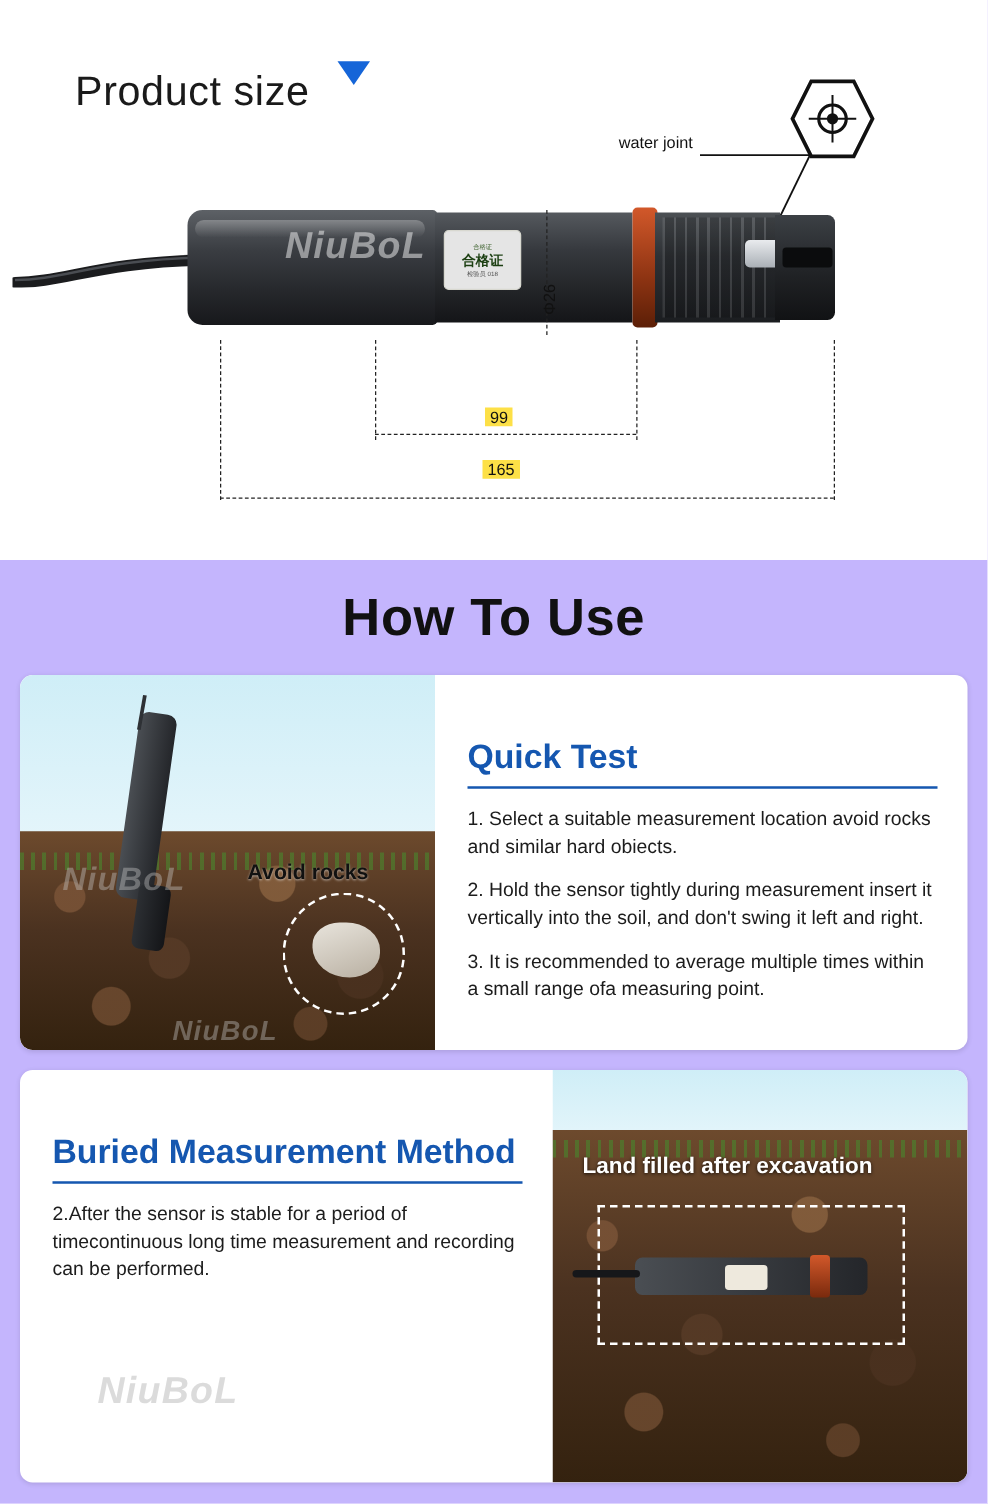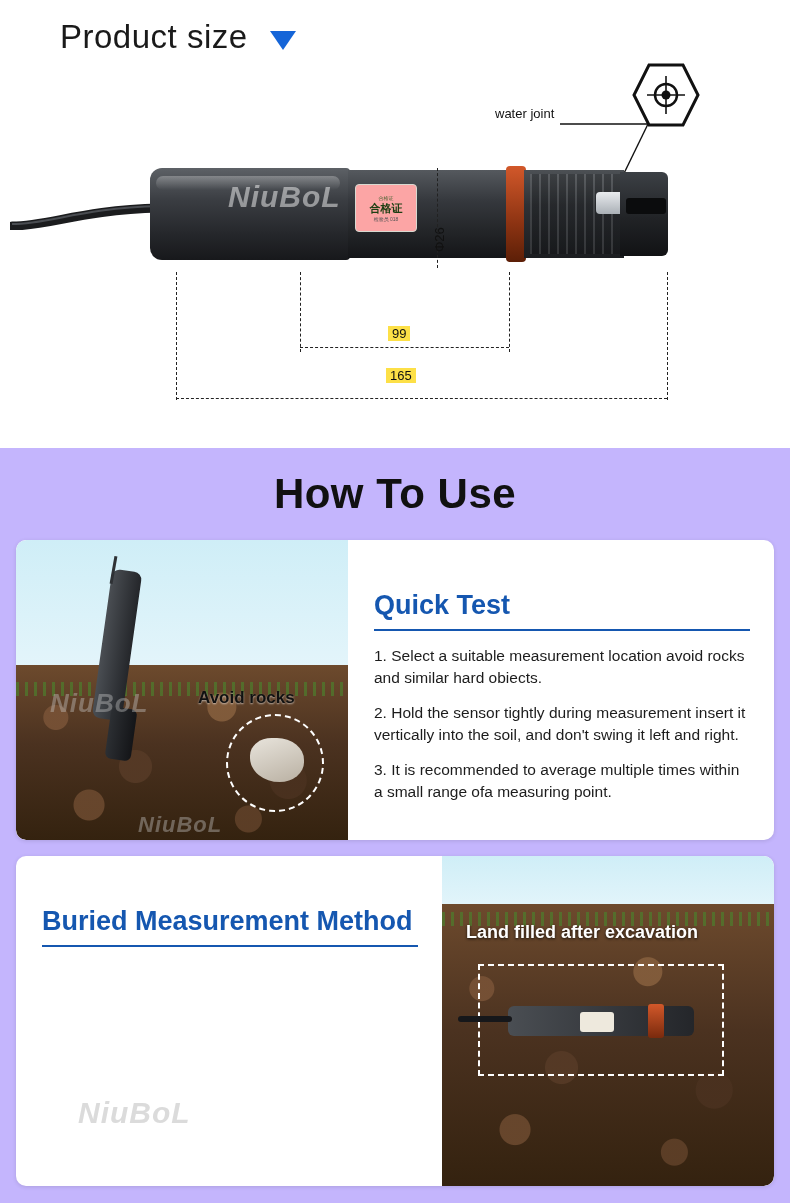--- a/index.html
+++ b/index.html
@@ -25,20 +25,21 @@
     top: 18px;
     display: flex;
     align-items: center;
     gap: 22px;
   }
   .size-title {
     font-size: 33px;
     font-weight: 400;
     color: #1a1a1a;
     letter-spacing: 0.5px;
+    margin-top: 36px;
   }
   .tri-down {
     width: 0; height: 0;
     border-left: 13px solid transparent;
     border-right: 13px solid transparent;
     border-top: 19px solid #1565d8;
     margin-top: 6px;
   }
 
   
@@ -112,21 +113,21 @@
   }
   .tip-pin {
     position:absolute; left: 596px; top: 62px; width: 32px; height: 22px;
     background: linear-gradient(180deg,#e9ebee,#aab0b6);
     border-radius: 4px;
   }
   .label-sticker {
     position: absolute;
     left: 355px; top: 54px;
     width: 62px; height: 48px;
-    background: #fca5a5;
+    background: #e5e5e5;
     border-radius: 4px;
     display: flex; flex-direction: column;
     align-items: center; justify-content: center;
     border: 1px solid #d8d8d0;
   }
   .label-sticker .l1 { font-size: 5px; color: #3a5f2a; }
   .label-sticker .l2 { font-size: 11px; color: #1c3f12; font-weight: 700; }
   .label-sticker .l3 { font-size: 5px; color: #555; }
 
   
@@ -351,20 +352,21 @@
         <div class="para">1. Select a suitable measurement location avoid rocks and similar hard obiects.</div>
         <div class="para">2. Hold the sensor tightly during measurement insert it vertically into the soil, and don't swing it left and right.</div>
         <div class="para">3. It is recommended to average multiple times within a small range ofa measuring point.</div>
       </div>
     </div>
 
     <div class="card card-buried">
       <div class="text-col">
         <div class="sub-title">Buried Measurement Method</div>
         <div class="rule"></div>
+        <div class="para">2.After the sensor is stable for a period of timecontinuous long time measurement and recording can be performed.</div>
         <div class="wm wm-dark" style="left:62px; top:240px; font-size:30px; color:rgba(190,190,190,0.55);">NiuBoL</div>
       </div>
       <div class="photo photo-buried">
         <div class="sky" style="height:62px;"></div>
         <div class="soil" style="height:282px;"></div>
         <div class="grass" style="top:56px;"></div>
         <div class="dash-box" style="left:36px; top:108px; width:246px; height:112px;"></div>
         <div class="probe-photo" style="left:66px; top:150px; width:186px; height:30px;"></div>
         <div style="position:absolute; left:206px; top:148px; width:16px; height:34px; background:linear-gradient(180deg,#d2582a,#7a2a0d); border-radius:3px;"></div>
         <div style="position:absolute; left:138px; top:156px; width:34px; height:20px; background:#eee9dd; border-radius:3px;"></div>

